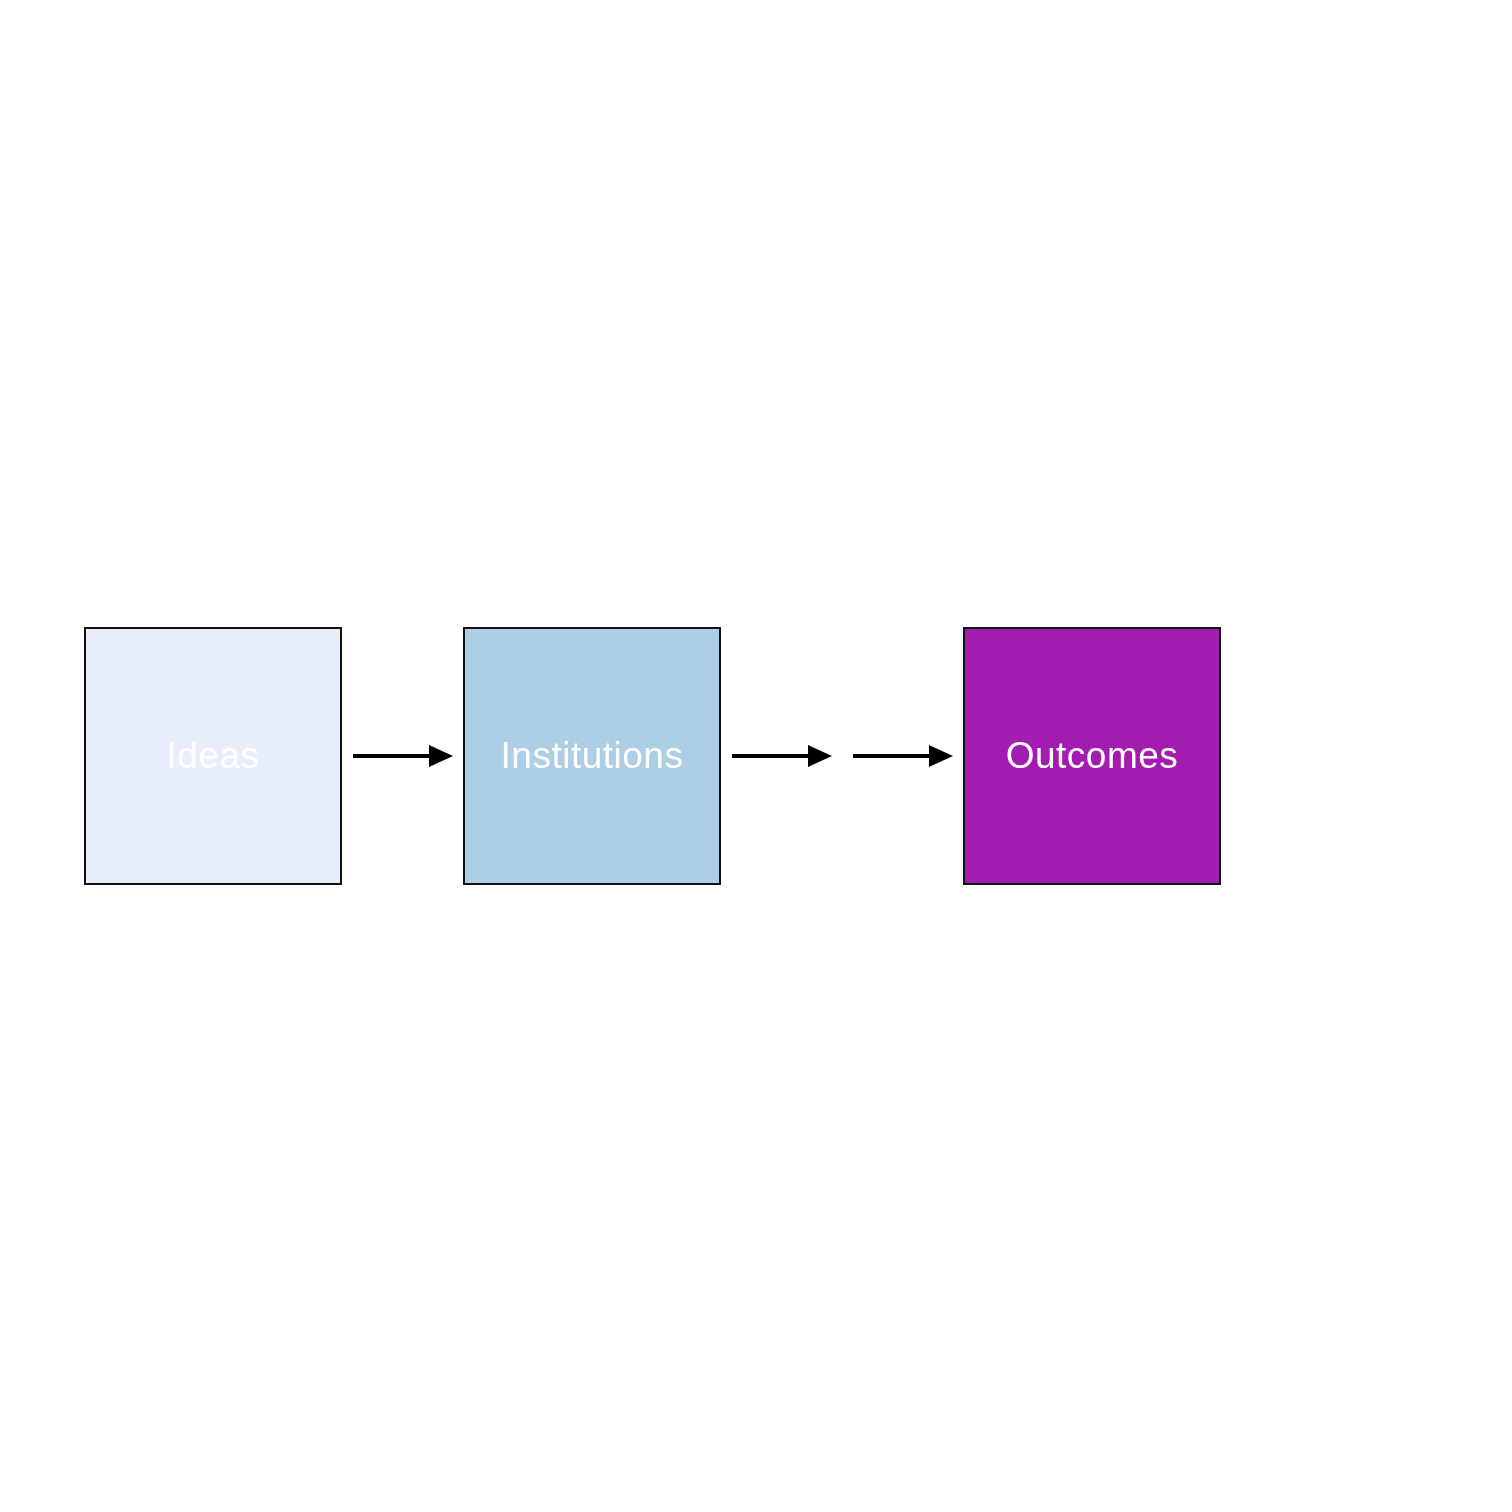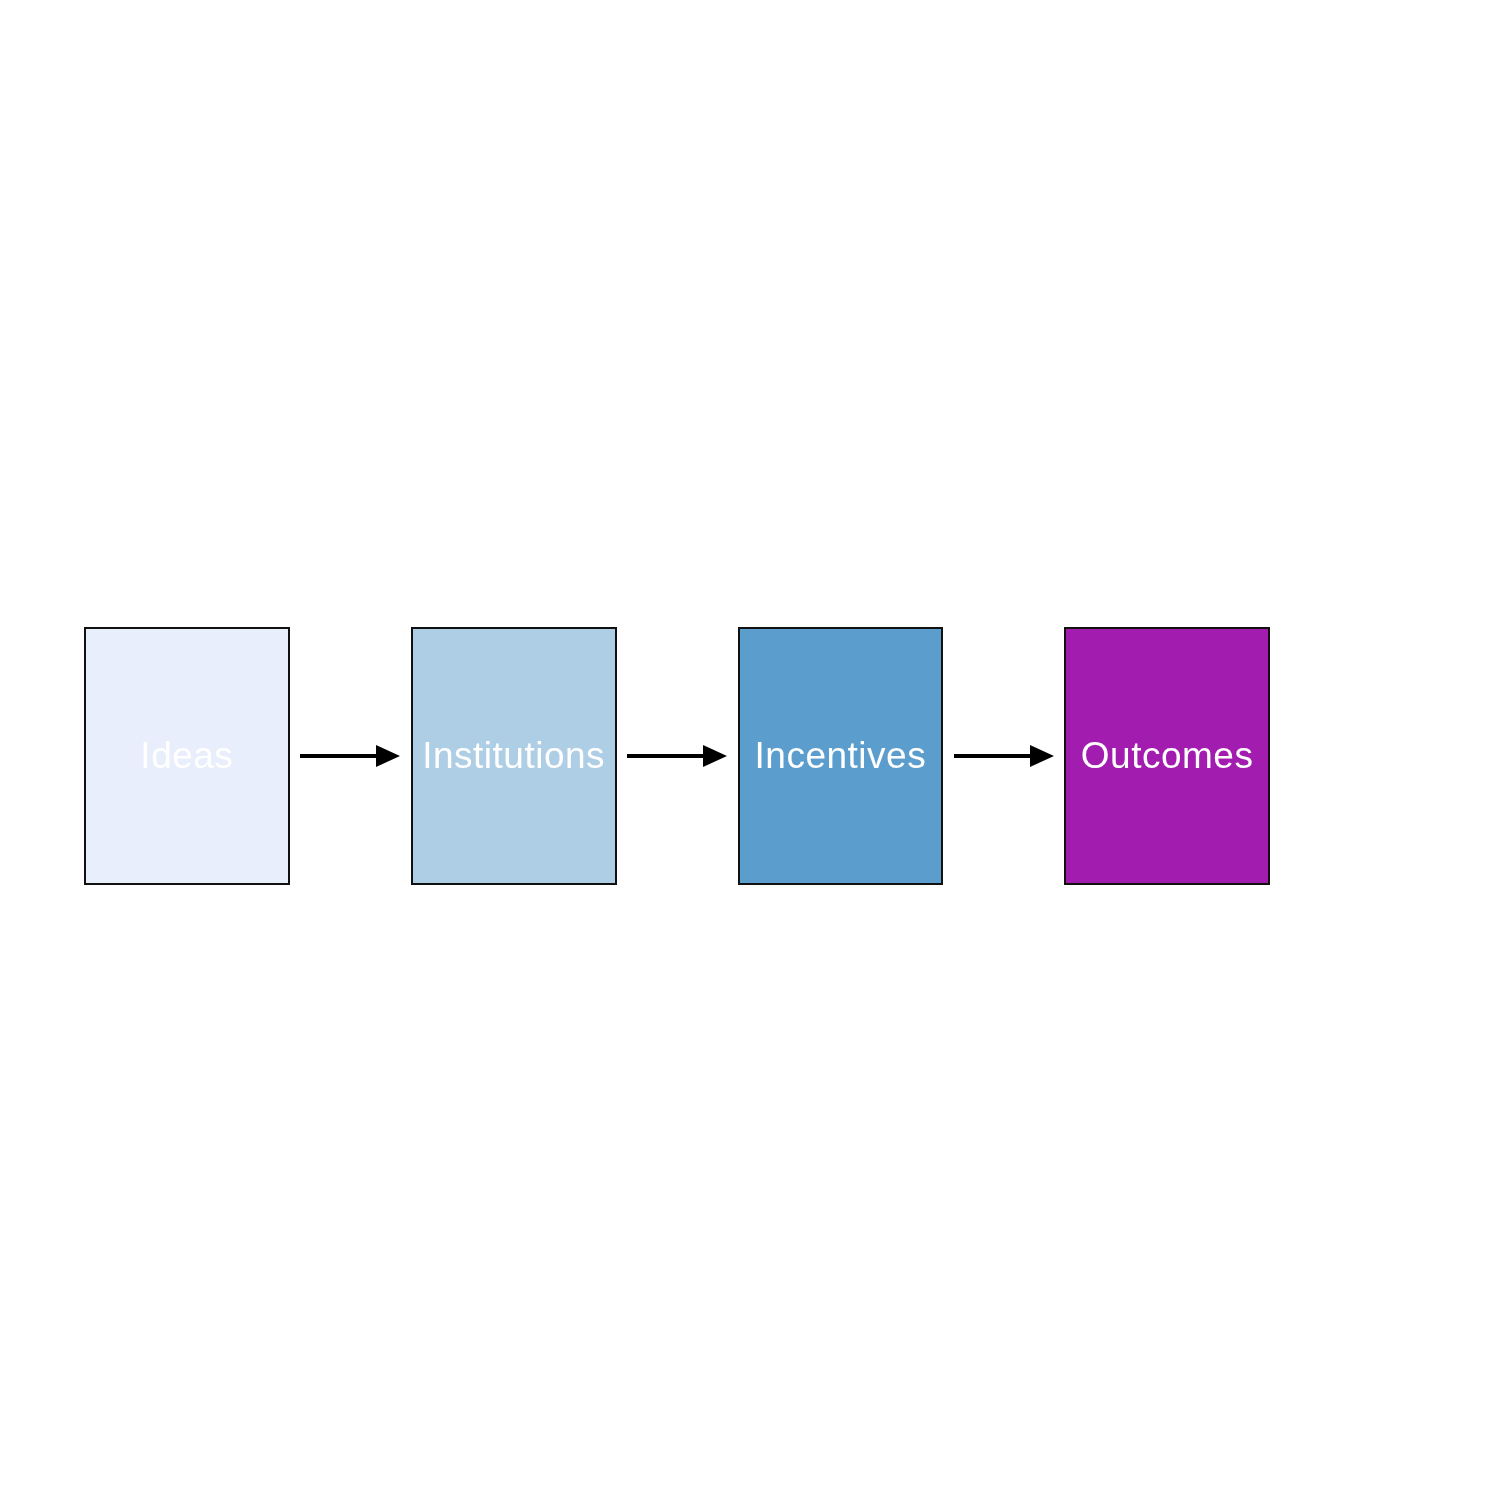--- a/index.html
+++ b/index.html
@@ -65,21 +65,20 @@
 
   <div class="node" style="background: rgb(174, 206, 229); color: rgb(255, 255, 255); border-color: rgb(17, 17, 17);">Institutions</div>
 
   <div class="arrow-cell" style="color: rgb(0, 0, 0);">
     <svg width="100" height="26" viewBox="0 0 100 26">
       <line x1="0" y1="13" x2="80" y2="13" stroke="currentColor" stroke-width="4"></line>
       <polygon points="76,2 76,24 100,13" fill="currentColor"></polygon>
     </svg>
   </div>
 
-  <div class="node" style="background: rgb(91, 158, 205); color: rgb(255, 255, 255); border-color: rgb(17, 17, 17);">Incentives</div>
 
   <div class="arrow-cell" style="color: rgb(0, 0, 0);">
     <svg width="100" height="26" viewBox="0 0 100 26">
       <line x1="0" y1="13" x2="80" y2="13" stroke="currentColor" stroke-width="4"></line>
       <polygon points="76,2 76,24 100,13" fill="currentColor"></polygon>
     </svg>
   </div>
 
   <div class="node" style="background: #a21caf; color: rgb(255, 255, 255); border-color: rgb(17, 17, 17);">Outcomes</div>
 

